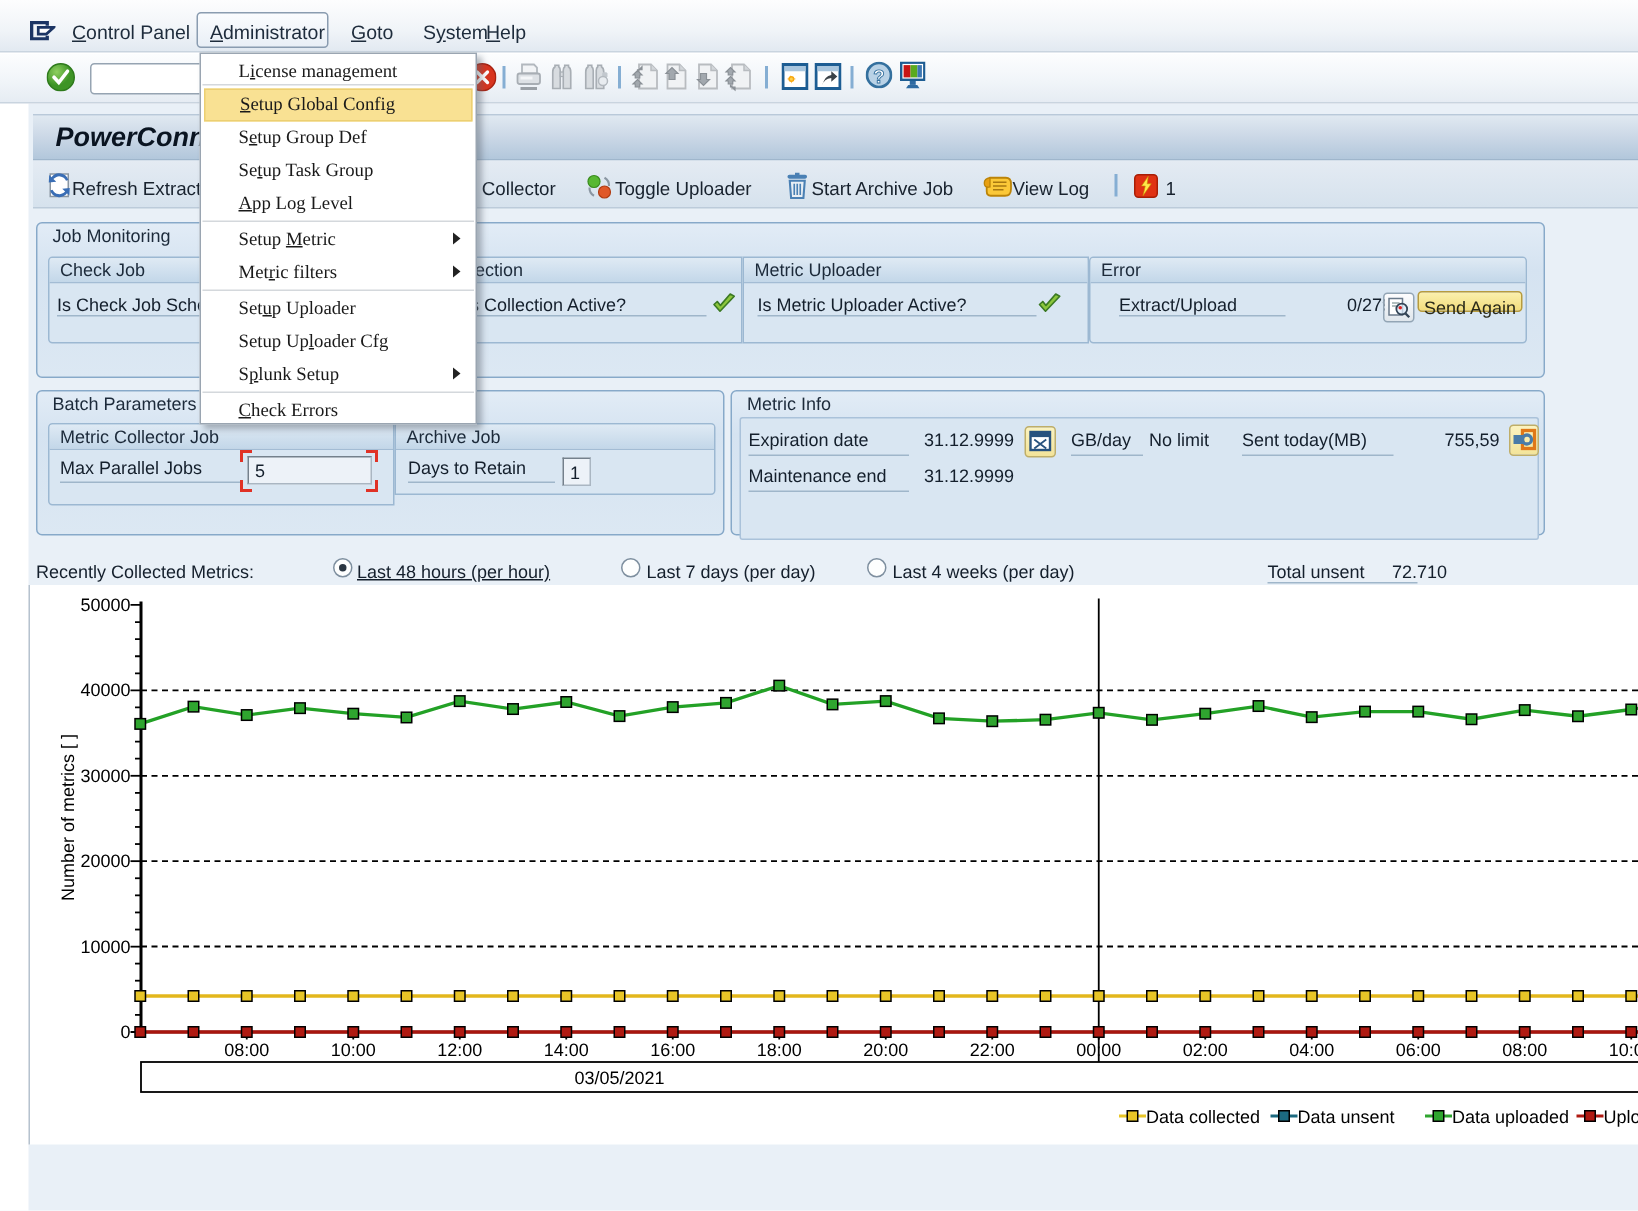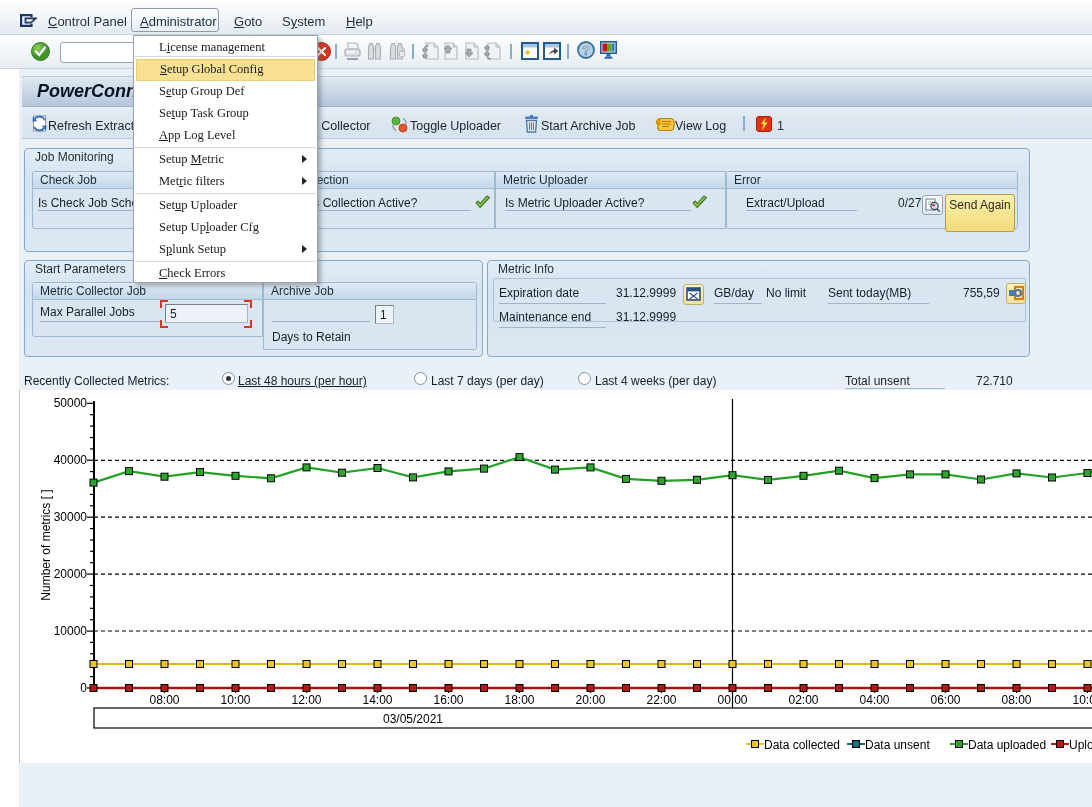--- a/index.html
+++ b/index.html
@@ -69,21 +69,21 @@
 </head>
 <body>
 <div id="stage">
   <div id="content" class="abs"></div>
   <div id="menubar" class="abs">
     <span class="mitem" style="left:48px"><u>C</u>ontrol Panel</span>
     <div id="adminbtn"></div>
     <span class="mitem" style="left:140px"><u>A</u>dministrator</span>
     <span class="mitem" style="left:234px"><u>G</u>oto</span>
     <span class="mitem" style="left:282px">S<u>y</u>stem</span>
-    <span class="mitem" style="left:346px"><u>H</u>elp</span>
+    <span class="mitem" style="left:324px"><u>H</u>elp</span>
   </div>
   <div id="toolbar" class="abs">
     <svg style="position:absolute; left:31px; top:6px;" width="19" height="19" viewBox="0 0 19 19">
       <defs>
           <radialGradient id="gg" cx="0.35" cy="0.3">
             <stop offset="0" stop-color="#8fd060"></stop>
             <stop offset="1" stop-color="#3e9426"></stop>
           </radialGradient>
         </defs>
       <circle cx="9.5" cy="9.5" r="9" fill="url(#gg)" stroke="#2e7a1c" stroke-width="1"></circle>
@@ -235,53 +235,53 @@
       <div style="position:absolute; left:195px; top:23px; width:21px; height:20px; border:1px solid #93a5b5; border-radius:3px; background:linear-gradient(#fdfdfe,#dfe6ec);">
         <svg width="19" height="18" viewBox="0 0 19 18">
             <rect x="3" y="3" width="9" height="11" fill="#fff" stroke="#6a7a8a" stroke-width="1"></rect>
             <line x1="5" y1="6" x2="10" y2="6" stroke="#9aa" stroke-width="1"></line>
             <line x1="5" y1="8" x2="10" y2="8" stroke="#9aa" stroke-width="1"></line>
             <circle cx="11.5" cy="10" r="3.6" fill="rgba(220,235,250,0.7)" stroke="#345" stroke-width="1.2"></circle>
             <circle cx="10.5" cy="9.2" r="1.2" fill="#d22"></circle>
             <line x1="14" y1="13" x2="16.5" y2="15.5" stroke="#345" stroke-width="1.6"></line>
           </svg>
       </div>
-      <div style="position:absolute; left:218px; top:22px; width:70px; height:38px; border:1px solid #b79b3e; border-radius:3px; background:linear-gradient(#fbf0ae,#f1dc7c); text-align:center; font-size:12px; color:#2a2a1a; line-height:20px;">Send Again</div>
+      <div style="position:absolute; left:218px; top:22px; width:70px; height:14px; border:1px solid #b79b3e; border-radius:3px; background:linear-gradient(#fbf0ae,#f1dc7c); text-align:center; font-size:12px; color:#2a2a1a; line-height:20px;">Send Again</div>
     </div>
   </div>
 
   <div class="gpanel abs" style="left:24px; top:260px; width:459px; height:97px;">
-    <div class="gtitle">Start Parameters</div>
+    <div class="gtitle">Batch Parameters</div>
     <div class="ipanel" style="left:7px; top:21px; width:231px; height:55px; border-radius:3px 0 0 3px;">
       <div class="ihead">
           <span>Metric Collector Job</span>
         </div>
       <div class="lbl" style="left:7px; top:22px;">Max Parallel Jobs</div>
       <div class="lunder" style="left:7px; top:38px; width:120px;"></div>
       <div class="sapfield" style="left:132px; top:21px; width:83px; height:19px; padding:2px 0 0 4px;">5</div>
       <svg style="position:absolute; left:127px; top:17px;" width="92" height="28" viewBox="0 0 92 28">
           <path d="M1 8 V1 H8" fill="none" stroke="#e03226" stroke-width="2"></path>
           <path d="M84 1 H91 V8" fill="none" stroke="#e03226" stroke-width="2"></path>
           <path d="M91 20 V27 H84" fill="none" stroke="#e03226" stroke-width="2"></path>
           <path d="M8 27 H1 V20" fill="none" stroke="#e03226" stroke-width="2"></path>
         </svg>
     </div>
-    <div class="ipanel" style="left:238px; top:21px; width:214px; height:68px; border-radius:0 3px 3px 0;">
+    <div class="ipanel" style="left:238px; top:21px; width:214px; height:48px; border-radius:0 3px 3px 0;">
       <div class="ihead">
           <span>Archive Job</span>
         </div>
-      <div class="lbl" style="left:8px; top:22px;margin-top:25px;">Days to Retain</div>
+      <div class="lbl" style="left:8px; top:22px;">Days to Retain</div>
       <div class="lunder" style="left:8px; top:38px; width:98px;"></div>
       <div class="sapfield" style="left:111px; top:22px; width:19px; height:19px; padding:2px 0 0 4px;">1</div>
     </div>
   </div>
 
   <div class="gpanel abs" style="left:487px; top:260px; width:543px; height:97px;">
     <div class="gtitle">Metric Info</div>
-    <div style="position:absolute; left:5px; top:17px; width:533px; height:44px; border:1px solid #aac2da; border-radius:2px; background:#d9e6f2;padding-left:20px;">
+    <div style="position:absolute; left:5px; top:17px; width:533px; height:82px; border:1px solid #aac2da; border-radius:2px; background:#d9e6f2;padding-left:20px;">
       <div class="lbl" style="left:5px; top:7px;">Expiration date</div>
       <div class="lunder" style="left:5px; top:24px; width:107px;"></div>
       <div class="lbl" style="left:122px; top:7px;">31.12.9999</div>
       <div style="position:absolute; left:189px; top:5px; width:21px; height:21px; border:1px solid #bfae68; border-radius:3px; background:linear-gradient(#fbf3c0,#f3e49a);">
         <svg width="19" height="19" viewBox="0 0 19 19">
             <rect x="3" y="3" width="13" height="12" fill="#fff" stroke="#28527e" stroke-width="1.6"></rect>
             <rect x="3" y="3" width="13" height="3.4" fill="#28527e"></rect>
             <path d="M5.5 8 L13.5 14 M13.5 8 L5.5 14" stroke="#28527e" stroke-width="1.2"></path>
           </svg>
       </div>
@@ -307,21 +307,21 @@
   <div class="abs" style="left:0; top:368px; width:1092px; height:22px;">
     <div class="lbl" style="left:24px; top:6px;">Recently Collected Metrics:</div>
     <div class="radio sel" style="left:222px; top:4px;"></div>
     <div class="lbl" style="left:238px; top:6px;text-decoration:underline;">Last 48 hours (per hour)</div>
     <div class="radio" style="left:414px; top:4px;"></div>
     <div class="lbl" style="left:431px; top:6px;">Last 7 days (per day)</div>
     <div class="radio" style="left:578px; top:4px;"></div>
     <div class="lbl" style="left:595px; top:6px;">Last 4 weeks (per day)</div>
     <div class="lbl" style="left:845px; top:6px;">Total unsent</div>
     <div class="lunder" style="left:845px; top:20px; width:100px;"></div>
-    <div class="lbl" style="left:976px; top:6px;">72.710</div>
+    <div class="lbl" style="left:928px; top:6px;">72.710</div>
   </div>
 
   <div class="abs" style="left:19px; top:390px; width:1073px; height:373px; background:#fff; border-left:1px solid #b6c2ce;">
 <svg width="1073" height="373" viewBox="0 0 1073 373" style="font-family:'Liberation Sans',sans-serif">
 <line x1="74" y1="70.3" x2="1073" y2="70.3" stroke="#000" stroke-width="1.2" stroke-dasharray="4 3"></line>
 <line x1="74" y1="127.2" x2="1073" y2="127.2" stroke="#000" stroke-width="1.2" stroke-dasharray="4 3"></line>
 <line x1="74" y1="184.1" x2="1073" y2="184.1" stroke="#000" stroke-width="1.2" stroke-dasharray="4 3"></line>
 <line x1="74" y1="241.0" x2="1073" y2="241.0" stroke="#000" stroke-width="1.2" stroke-dasharray="4 3"></line>
 <line x1="712.5" y1="9" x2="712.5" y2="338" stroke="#000" stroke-width="1.2"></line>
 <line x1="74" y1="11" x2="74" y2="298" stroke="#000" stroke-width="2"></line>

